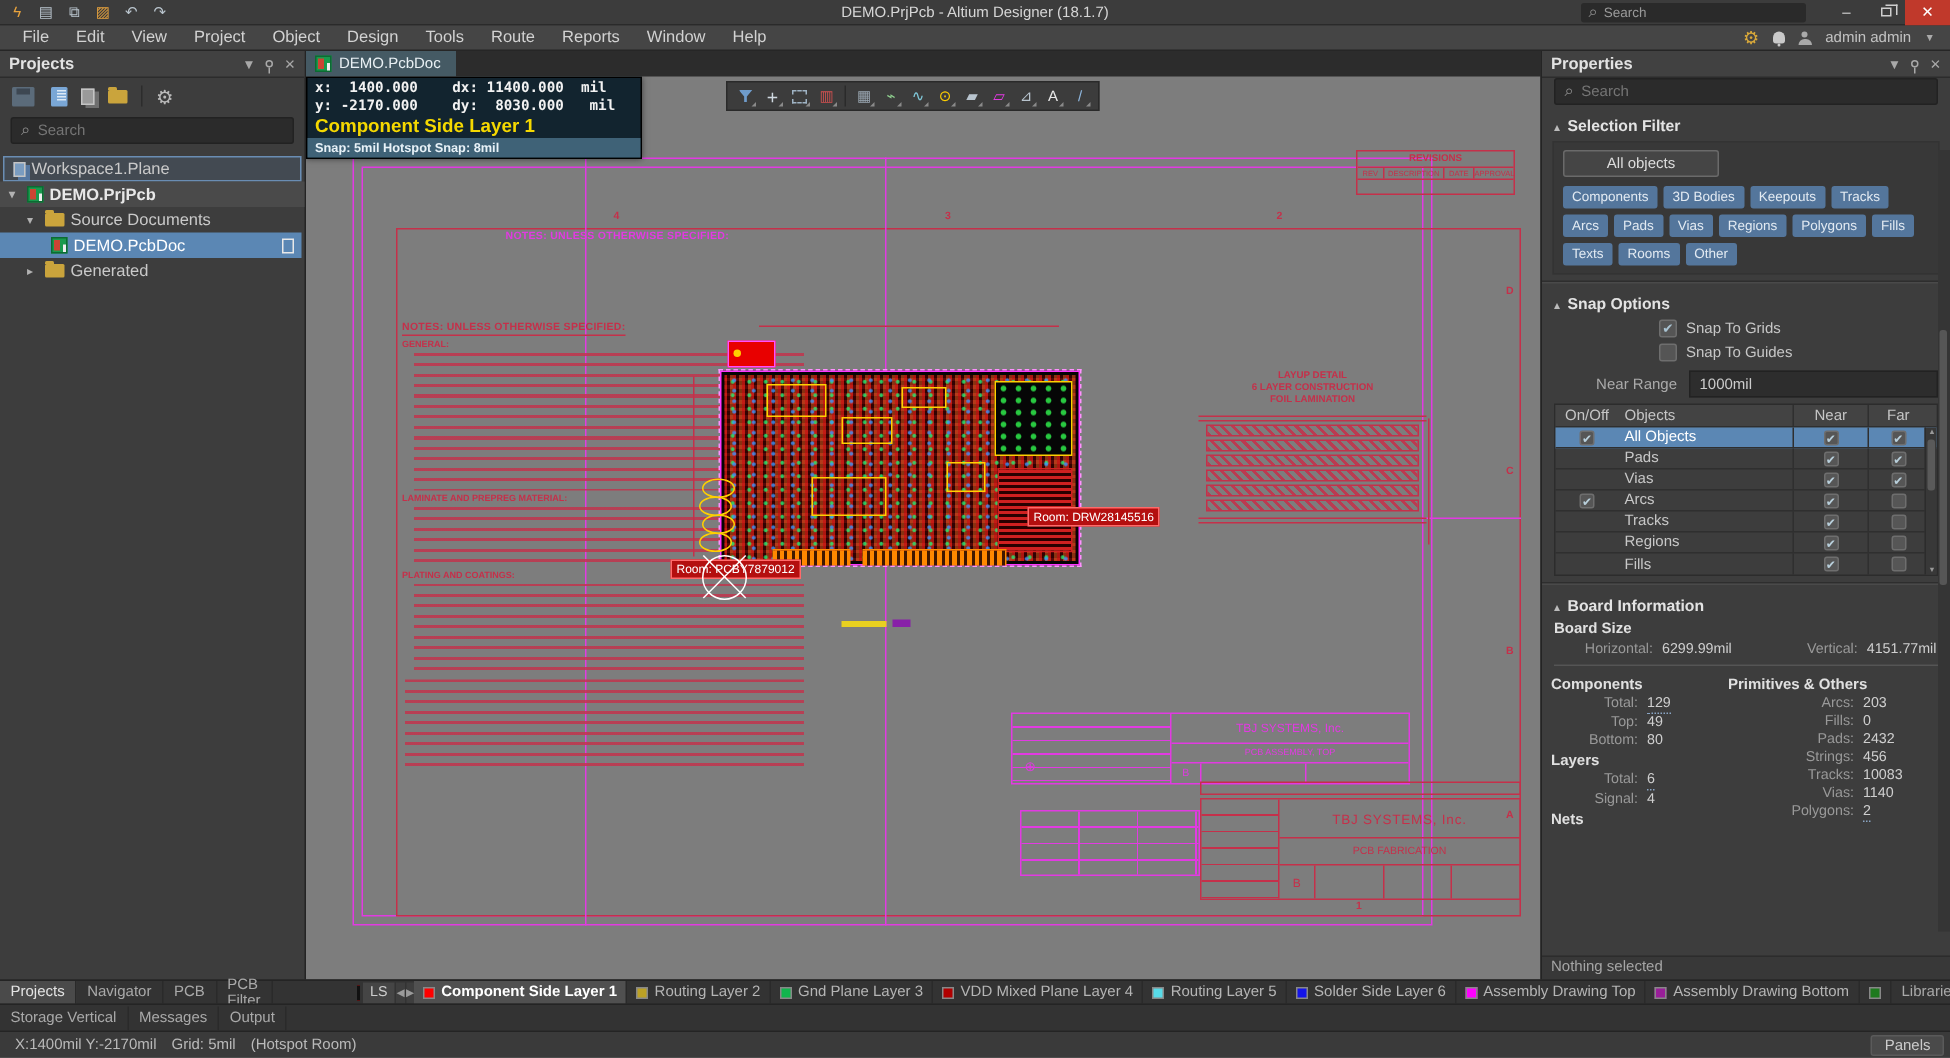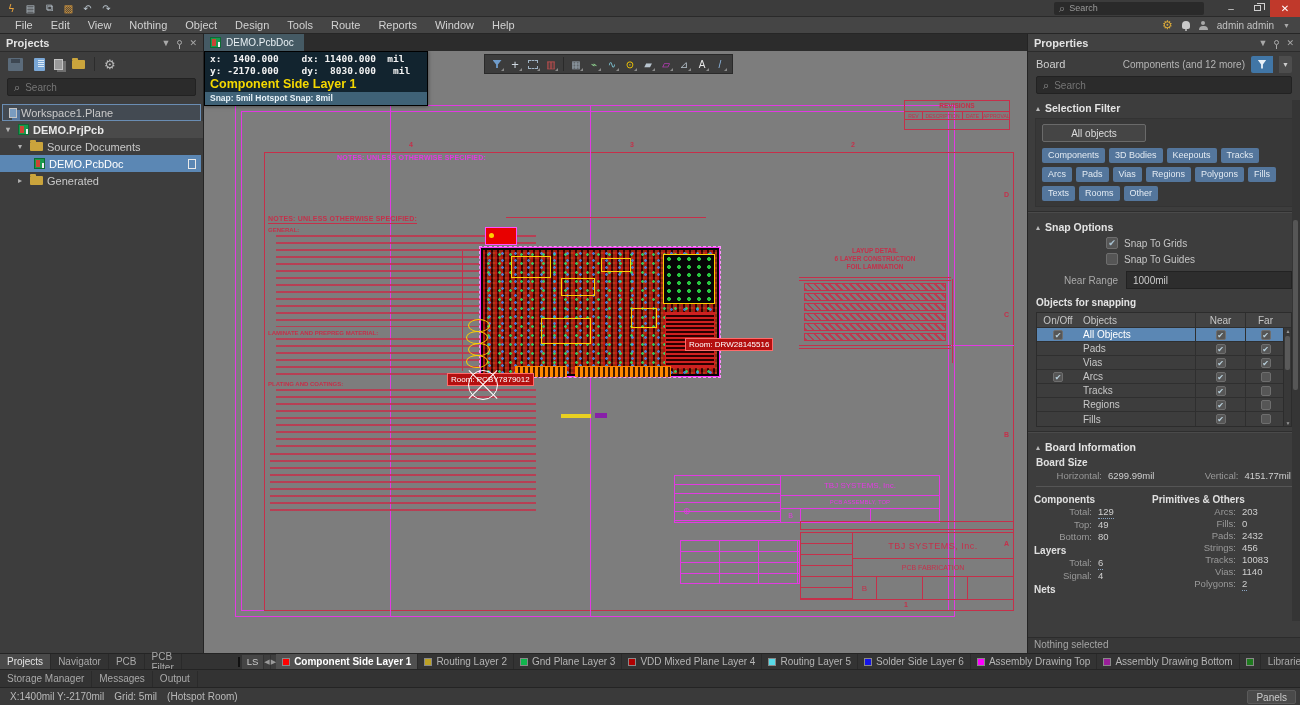--- a/index.html
+++ b/index.html
@@ -227,38 +227,39 @@
 
 <div class="titlebar">
   <div class="tb-icons">
     <span class="tb-ic orange">ϟ</span>
     <span class="tb-ic">▤</span>
     <span class="tb-ic">⧉</span>
     <span class="tb-ic orange">▨</span>
     <span class="tb-ic">↶</span>
     <span class="tb-ic">↷</span>
   </div>
+  <div class="tb-title">DEMO.PrjPcb - Altium Designer (18.1.7)</div>
   <div class="tb-right">
     <div class="tb-search">
       <span class="mag">⌕</span>
       <span>Search</span>
     </div>
     <div class="win-btn">–</div>
     <div class="win-btn">
         <span class="restore"></span>
       </div>
     <div class="win-btn win-close">✕</div>
   </div>
 </div>
 
 <div class="menubar">
   <span class="menu-item">File</span>
   <span class="menu-item">Edit</span>
   <span class="menu-item">View</span>
-  <span class="menu-item">Nothing</span>
+  <span class="menu-item">Project</span>
   <span class="menu-item">Object</span>
   <span class="menu-item">Design</span>
   <span class="menu-item">Tools</span>
   <span class="menu-item">Route</span>
   <span class="menu-item">Reports</span>
   <span class="menu-item">Window</span>
   <span class="menu-item">Help</span>
   <div class="mb-right">
     <span class="gear">⚙</span>
     <span class="bell"></span>
@@ -476,28 +477,20 @@
 <div class="props">
   <div class="props-body">
     <div class="panel-header">
       <span class="ttl">Properties</span>
       <span class="ph-icons">
         <span>▼</span>
         <span class="pin"></span>
         <span>✕</span>
       </span>
     </div>
-    <div class="obj-row">
-      <span style="color:#cfcfcf;">Board</span>
-      <span class="scope">Components (and 12 more)</span>
-      <span class="filter-btn">
-          <span class="funnel-w"></span>
-        </span>
-      <span class="filter-dd">▼</span>
-    </div>
     <div style="padding:0 8px 4px 8px;">
       <div class="searchbox">
         <span class="mag">⌕</span>
         <input placeholder="Search" style="">
       </div>
     </div>
 
     <div class="sec-head">
       <span class="tri">▴</span>
         <span class="lbl">Selection Filter</span>
@@ -532,23 +525,20 @@
     </div>
     <div class="cb-row">
       <span class="cb"></span>
       <span>Snap To Guides</span>
     </div>
     <div class="frm-row">
       <span class="lab">Near Range</span>
       <input class="inp" value="1000mil" style="">
     </div>
 
-    <div class="sec-head">
-      <span class="lbl" style="font-size:10px;">Objects for snapping</span>
-    </div>
     <div class="snap-tbl">
       <div class="st-row head">
         <span class="st-c1">On/Off</span>
         <span class="st-c2">Objects</span>
         <span class="st-c3">Near</span>
         <span class="st-c4">Far</span>
       </div>
       <div class="st-row sel">
         <span class="st-c1">
             <span class="cbs">✔</span>
@@ -760,21 +750,21 @@
   <div class="ltab">
     <span class="lsw2" style="background: rgb(30, 122, 30);"></span>
   </div>
   <div class="right-tabs">
     <div class="btab">Libraries</div>
 
   </div>
 </div>
 
 <div class="bar2">
-  <div class="btab">Storage Manager</div>
+  <div class="btab">Storage Vertical</div>
   <div class="btab">Messages</div>
   <div class="btab">Output</div>
 </div>
 
 <div class="statusbar">
   <span class="sb-seg">X:1400mil Y:-2170mil</span>
   <span class="sb-seg">Grid: 5mil</span>
   <span class="sb-seg">(Hotspot Room)</span>
   <span class="panels-btn">Panels</span>
 </div>

